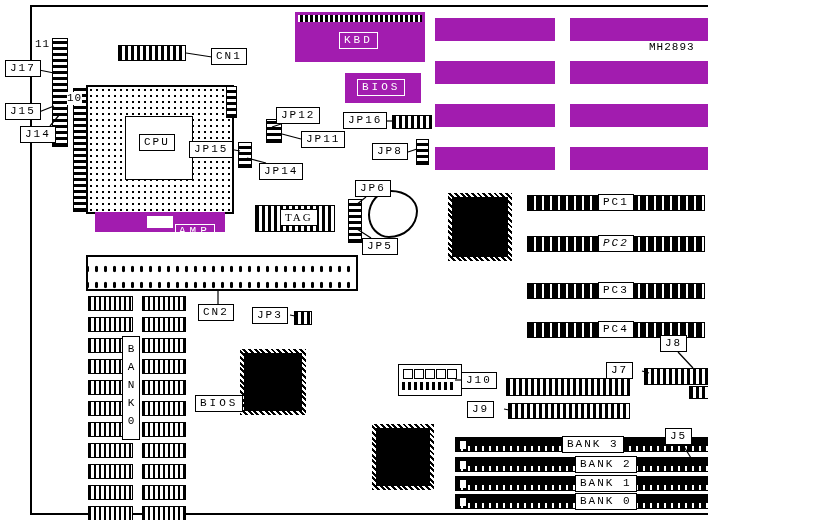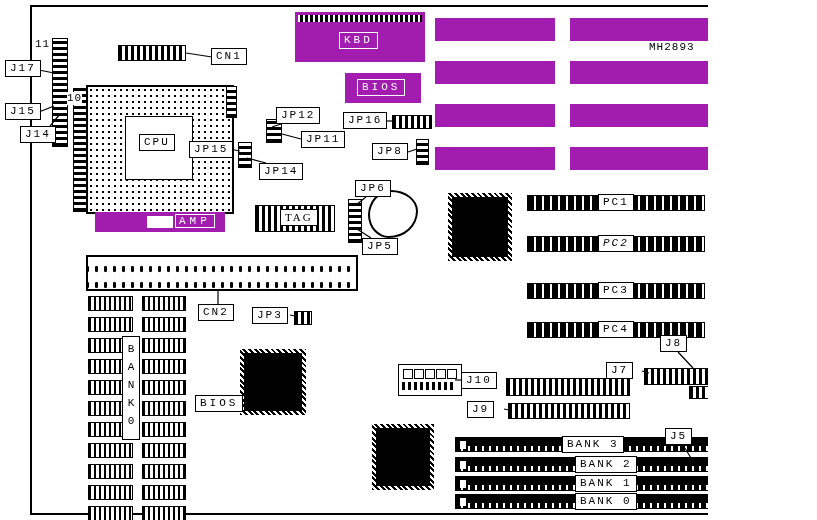--- a/index.html
+++ b/index.html
@@ -57,21 +57,21 @@
   <div class="lbl" style="left:20px;top:126px;">J14</div>
 
   <div class="sv" style="left:73px;top:88px;width:12px;height:122px;"></div>
   <div class="cpu-sock" style="left:86px;top:85px;width:144px;height:125px;">
     <div class="white-box" style="left:37px;top:29px;width:66px;height:62px;"></div>
   </div>
   <div class="sv" style="left:226px;top:86px;width:9px;height:30px;"></div>
   <div class="lbl" style="left:139px;top:134px;">CPU</div>
   <div class="bar" style="left:95px;top:212px;width:130px;height:20px;">
     <div class="abs" style="left:52px;top:4px;width:26px;height:12px;background:#fff;"></div>
-    <div class="abs" style="left:80px;top:2px;color:#fff;border:1px solid #fff;font-size:11px;line-height:12px;padding:0 3px;letter-spacing:4px;">AMP</div>
+    <div class="abs" style="left:80px;top:12px;color:#fff;border:1px solid #fff;font-size:11px;line-height:12px;padding:0 3px;letter-spacing:4px;">AMP</div>
   </div>
 
   <div class="sh" style="left:118px;top:45px;width:66px;height:14px;"></div>
   <div class="lbl" style="left:211px;top:48px;">CN1</div>
 
   <div class="bar" style="left:295px;top:12px;width:130px;height:50px;">
     <div class="abs" style="left:3px;top:3px;right:3px;height:7px;background:repeating-linear-gradient(90deg,#fff 0 2px,#000 2px 5px);"></div>
     <div class="wlbl" style="left:44px;top:20px;">KBD</div>
   </div>
   <div class="bar" style="left:345px;top:73px;width:76px;height:30px;">

